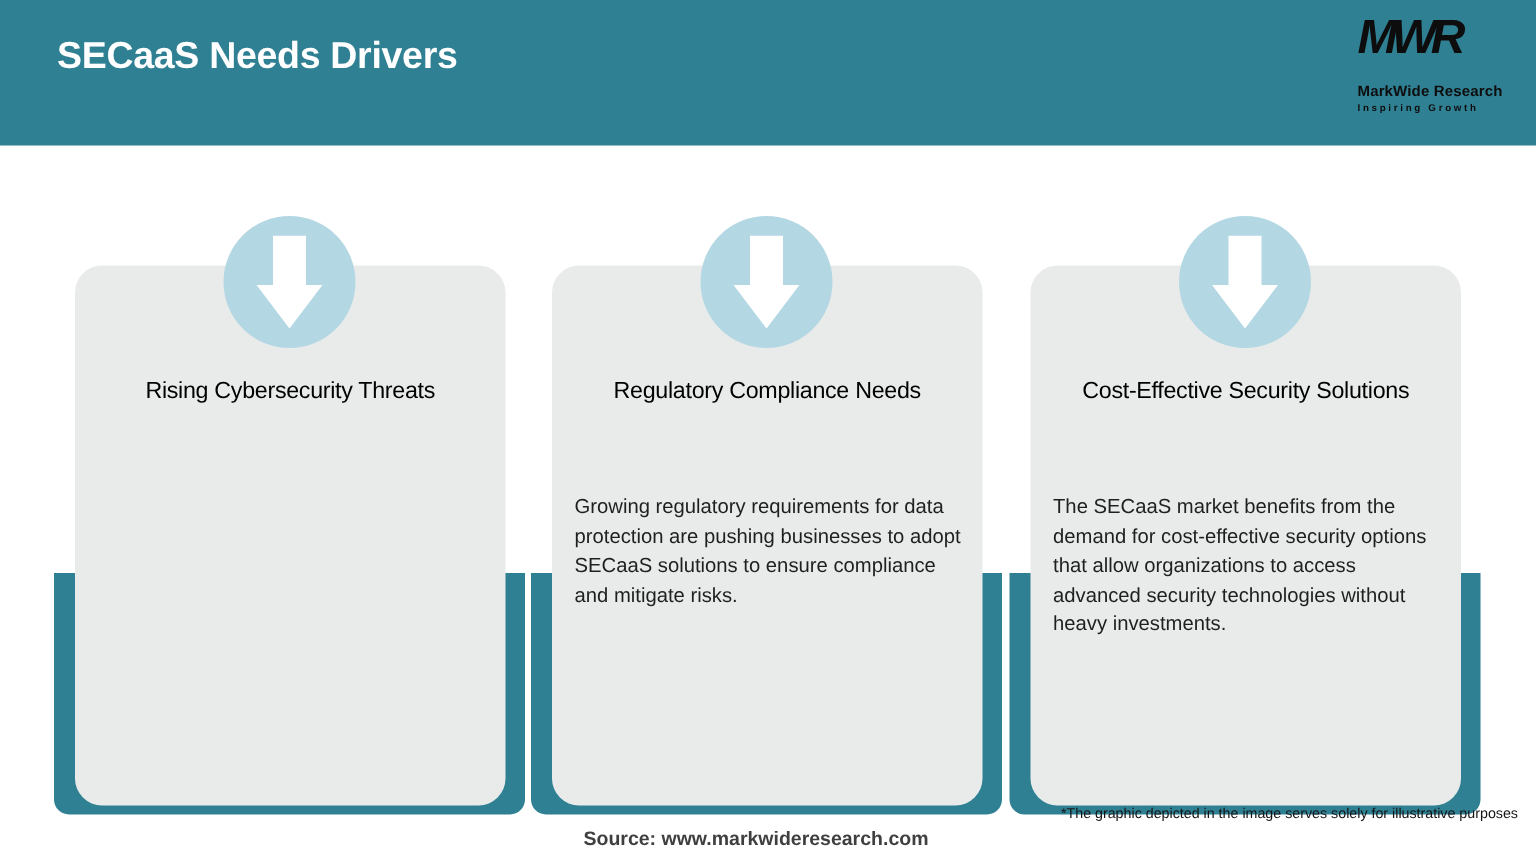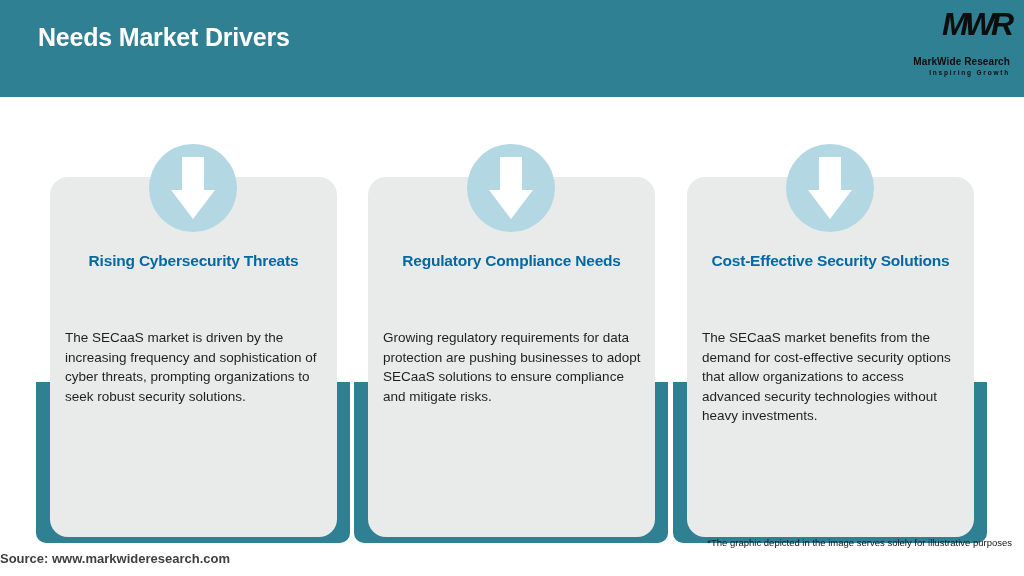--- a/index.html
+++ b/index.html
@@ -13,21 +13,21 @@
   .header {
     position:absolute; left:0; top:0; width:1024px; height:97px;
     background:#308094;
   }
   .header-title {
     position:absolute; left:38px; top:23px;
     font-size:25px; font-weight:bold; letter-spacing:-0.2px; color:#ffffff;
   }
   .logo {
     position:absolute; right:14px; top:9px; width:105px;
-    text-align:right; color:#0d0d0d; line-height:1;
+    text-align:left; color:#0d0d0d; line-height:1;
   }
   .logo-monogram {
     font-size:32px; font-weight:800; font-style:italic;
     letter-spacing:-4px; line-height:30px;
   }
   .logo-name { font-size:10px; font-weight:bold; letter-spacing:0.1px; margin-top:18px; }
   .logo-tagline { font-size:6.5px; font-weight:bold; letter-spacing:1.8px; margin-top:3px; }
 
   
   .driver { position:absolute; top:0; width:314px; height:576px; }
@@ -42,62 +42,61 @@
     background:#e9ebeb; border-radius:18px;
   }
   .icon-circle {
     position:absolute; left:113px; top:144px; width:88px; height:88px;
     border-radius:50%; background:#b3d7e3;
     display:flex; align-items:center; justify-content:center;
   }
   .icon-circle svg { display:block; }
   .card-title {
     position:absolute; left:14px; top:250px; width:287px; padding:0 20px;
-    text-align:center; font-size:15.5px; font-weight:bold;
-    letter-spacing:-0.2px; line-height:21px; color:#0369a1;
+    text-align:center; font-size:15.5px; font-weight:normal;
+    letter-spacing:-0.2px; line-height:21px; color:#000000;
   }
   .card-body {
     position:absolute; left:29px; top:328px; width:263px;
     font-size:13.5px; line-height:19.6px; color:#1f1f1f;
   }
 
   
   .source {
-    position:absolute; left:0; top:551px; width:1008px; text-align:left;
+    position:absolute; left:0; top:551px; width:1008px; text-align:center;
     font-size:13px; font-weight:bold; color:#3f3f3f;
   }
   .disclaimer {
     position:absolute; right:12px; top:537px;
     font-size:9.5px; color:#141414;
   }
 </style>
 </head>
 <body>
 
 <div class="canvas">
 
   <div class="header">
-    <div class="header-title">Needs Market Drivers</div>
+    <div class="header-title">SECaaS Needs Drivers</div>
     <div class="logo">
       <div class="logo-monogram">MWR</div>
       <div class="logo-name">MarkWide Research</div>
       <div class="logo-tagline">Inspiring Growth</div>
     </div>
   </div>
 
   <div class="driver d0">
     <div class="back-bar"></div>
     <div class="card"></div>
     <div class="icon-circle">
       <svg width="46" height="62" viewBox="0 0 44 62" aria-hidden="true">
         <path d="M11 0 h22 v33 h11 L22 62 L0 33 h11 Z" fill="#ffffff"></path>
       </svg>
     </div>
     <div class="card-title">Rising Cybersecurity Threats</div>
-    <div class="card-body">The SECaaS market is driven by the increasing frequency and sophistication of cyber threats, prompting organizations to seek robust security solutions.</div>
   </div>
 
   <div class="driver d1">
     <div class="back-bar"></div>
     <div class="card"></div>
     <div class="icon-circle">
       <svg width="46" height="62" viewBox="0 0 44 62" aria-hidden="true">
         <path d="M11 0 h22 v33 h11 L22 62 L0 33 h11 Z" fill="#ffffff"></path>
       </svg>
     </div>

